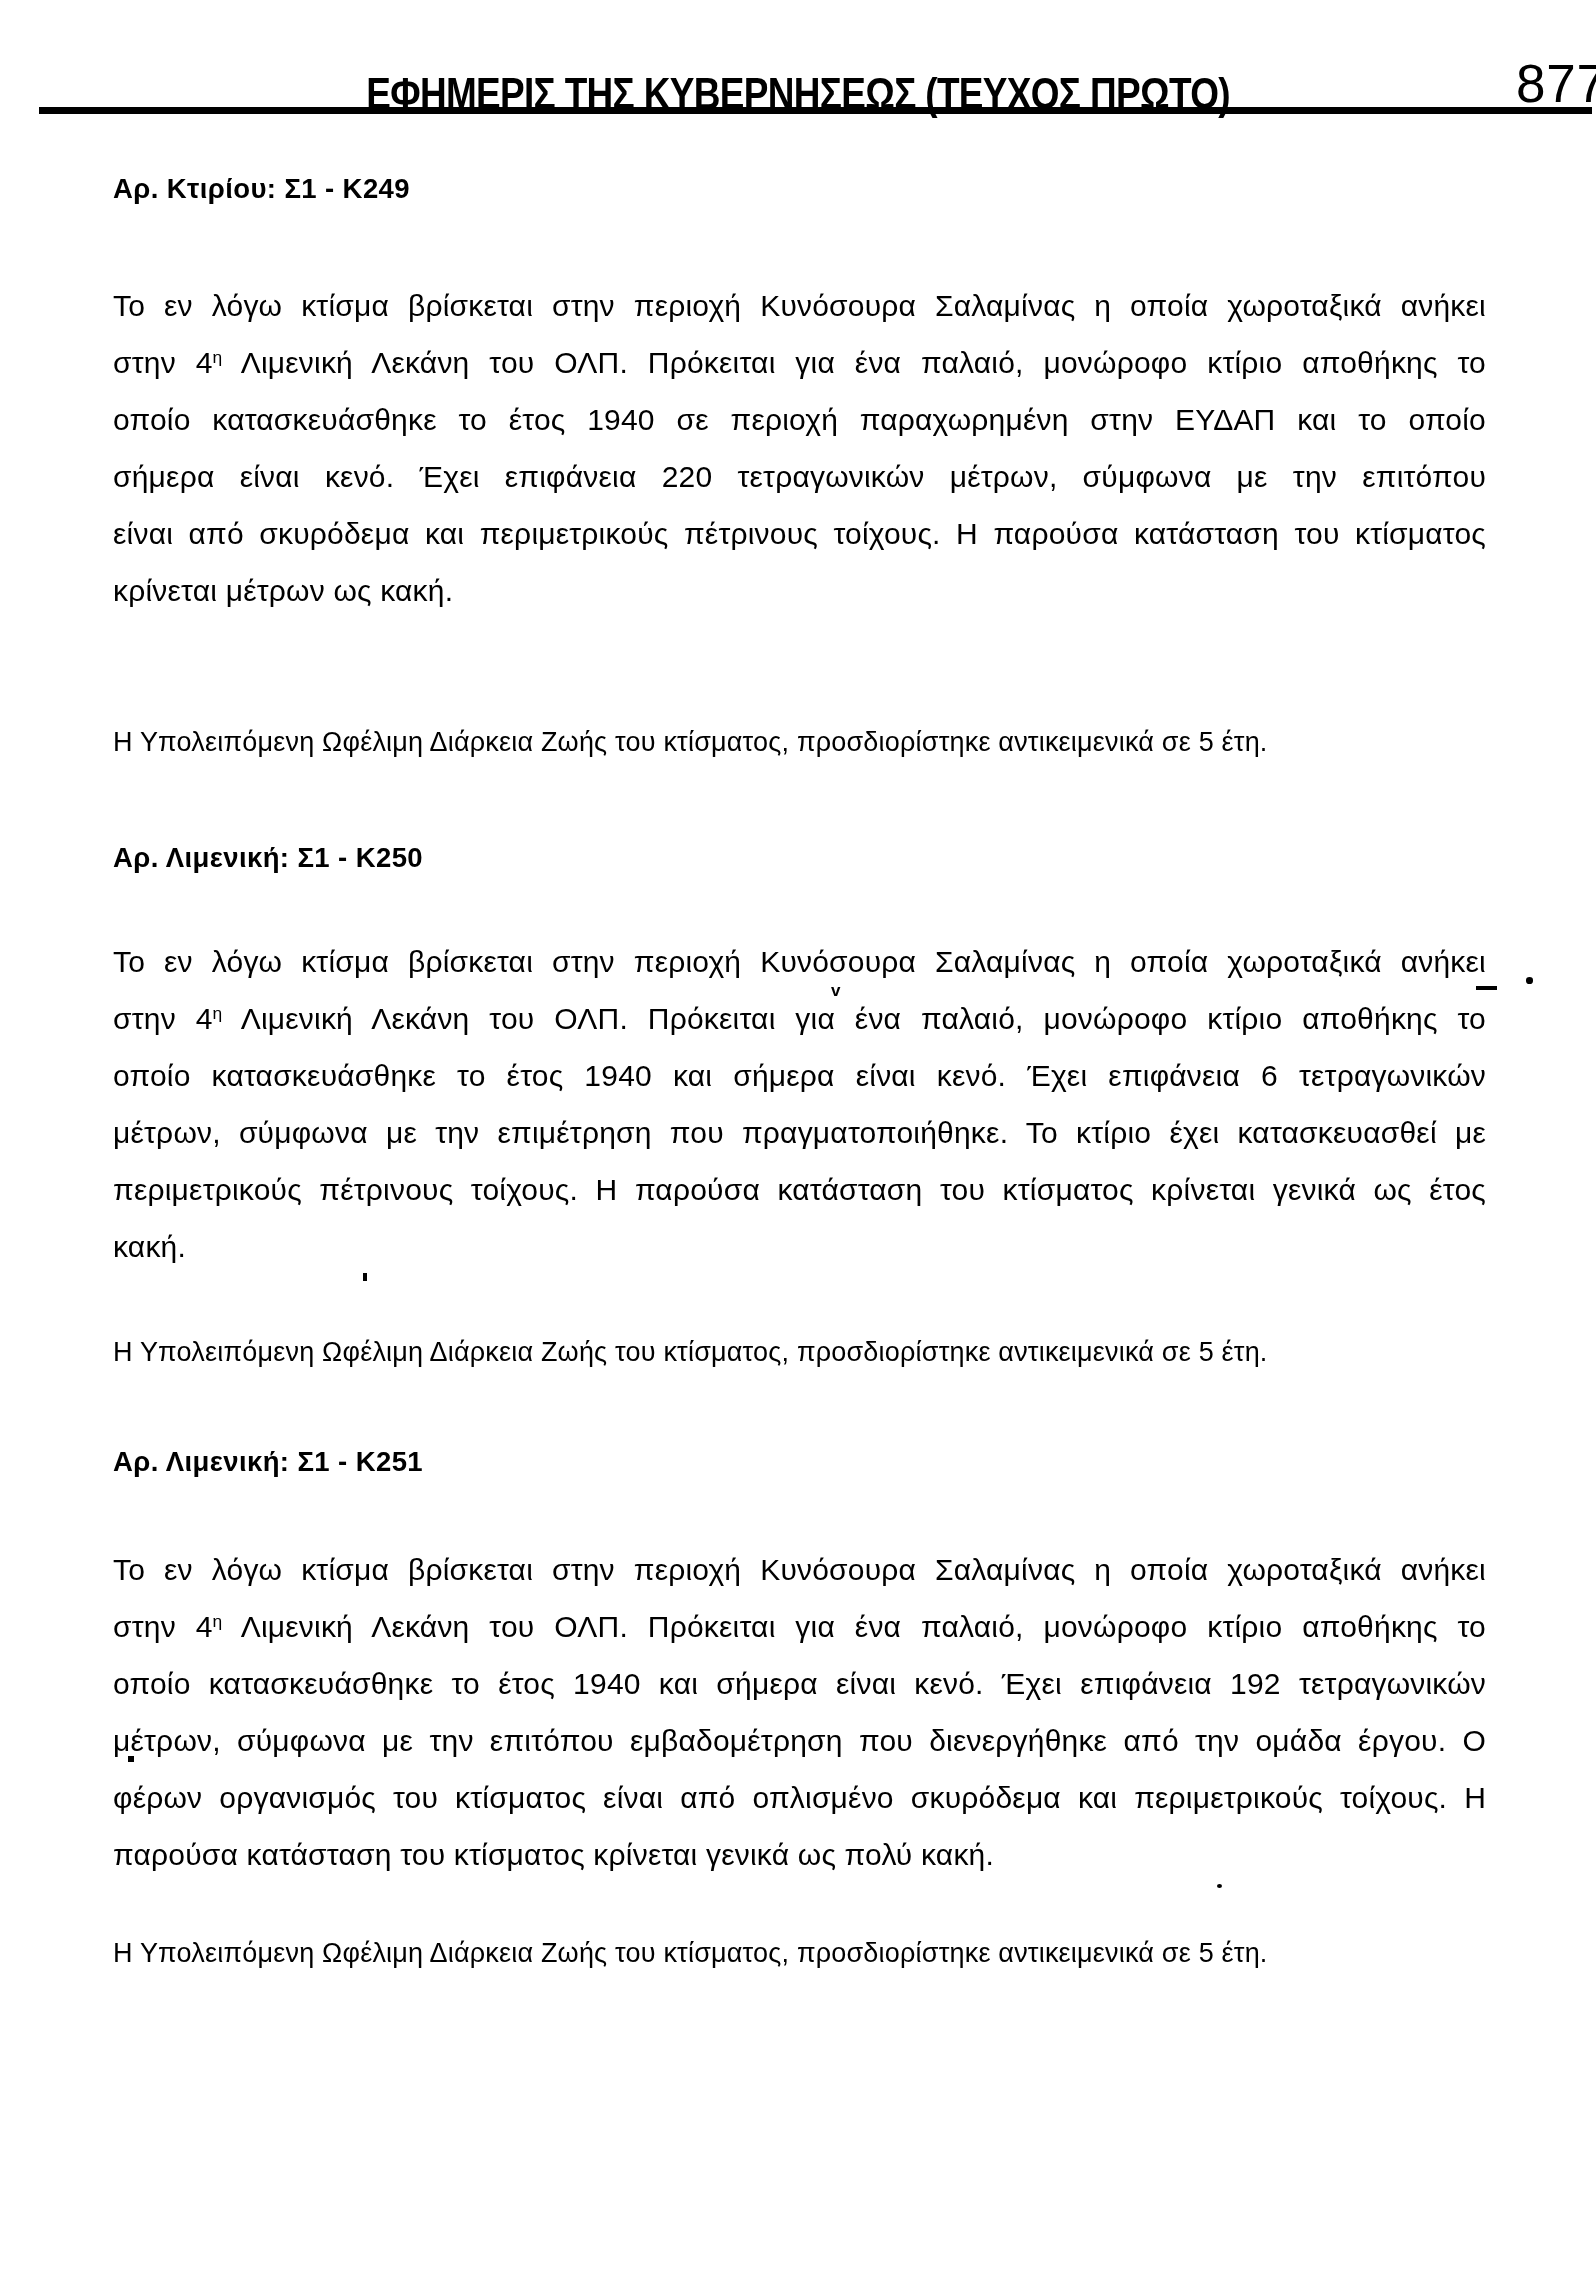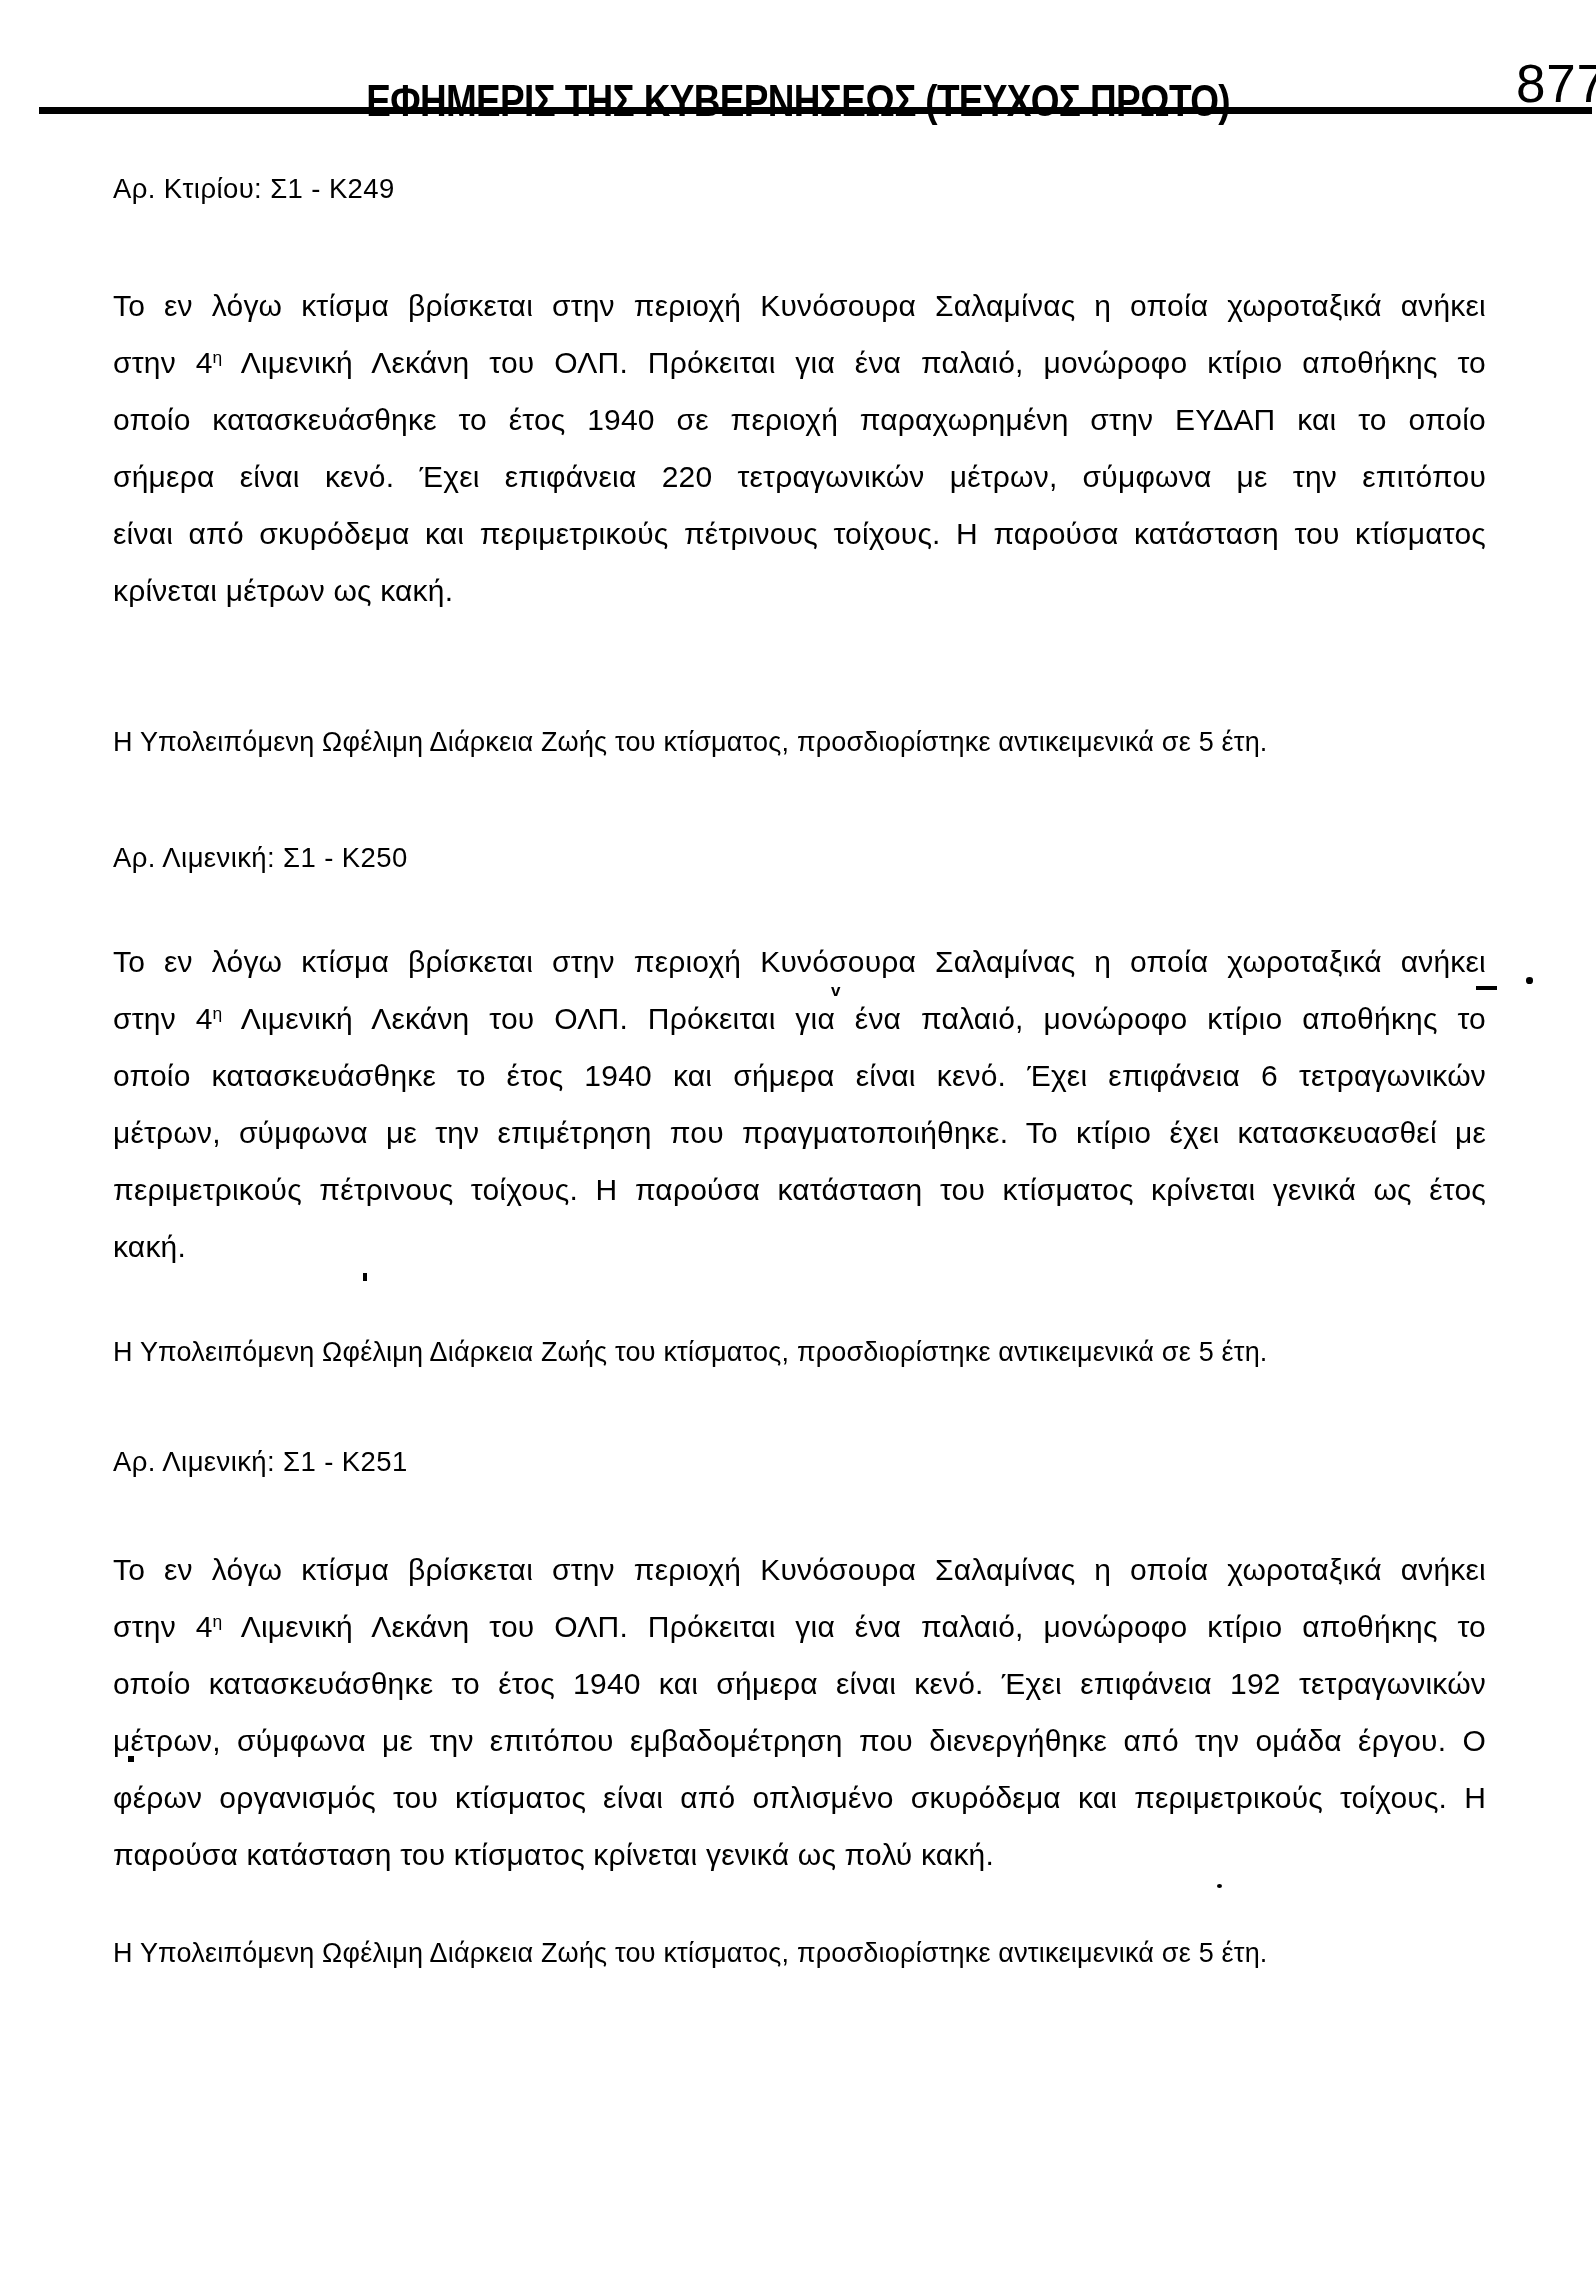--- a/index.html
+++ b/index.html
@@ -12,21 +12,21 @@
     width: 1596px;
     height: 2295px;
     background: #ffffff;
     font-family: "Liberation Sans", sans-serif;
     color: #000000;
     overflow: hidden;
   }
   
   .masthead {
     position: absolute;
-    top: 79px;
+    top: 72px;
     left: 0;
     width: 100%;
     text-align: center;
     font-size: 44px;
     font-weight: bold;
     line-height: 44px;
     white-space: nowrap;
   }
   .masthead .squeeze {
     display: inline-block;
@@ -51,21 +51,21 @@
     background: #000000;
   }
   
   .block {
     position: absolute;
     left: 113px;
     width: 1373px;
   }
   .sec-header {
     font-size: 27.5px;
-    font-weight: normal;
+    font-weight: bold;
     line-height: 57px;
     height: 57px;
     letter-spacing: 0.4px;
     white-space: nowrap;
   }
   .doc-line {
     font-size: 30px;
     line-height: 57px;
     height: 57px;
     letter-spacing: 0.2px;

